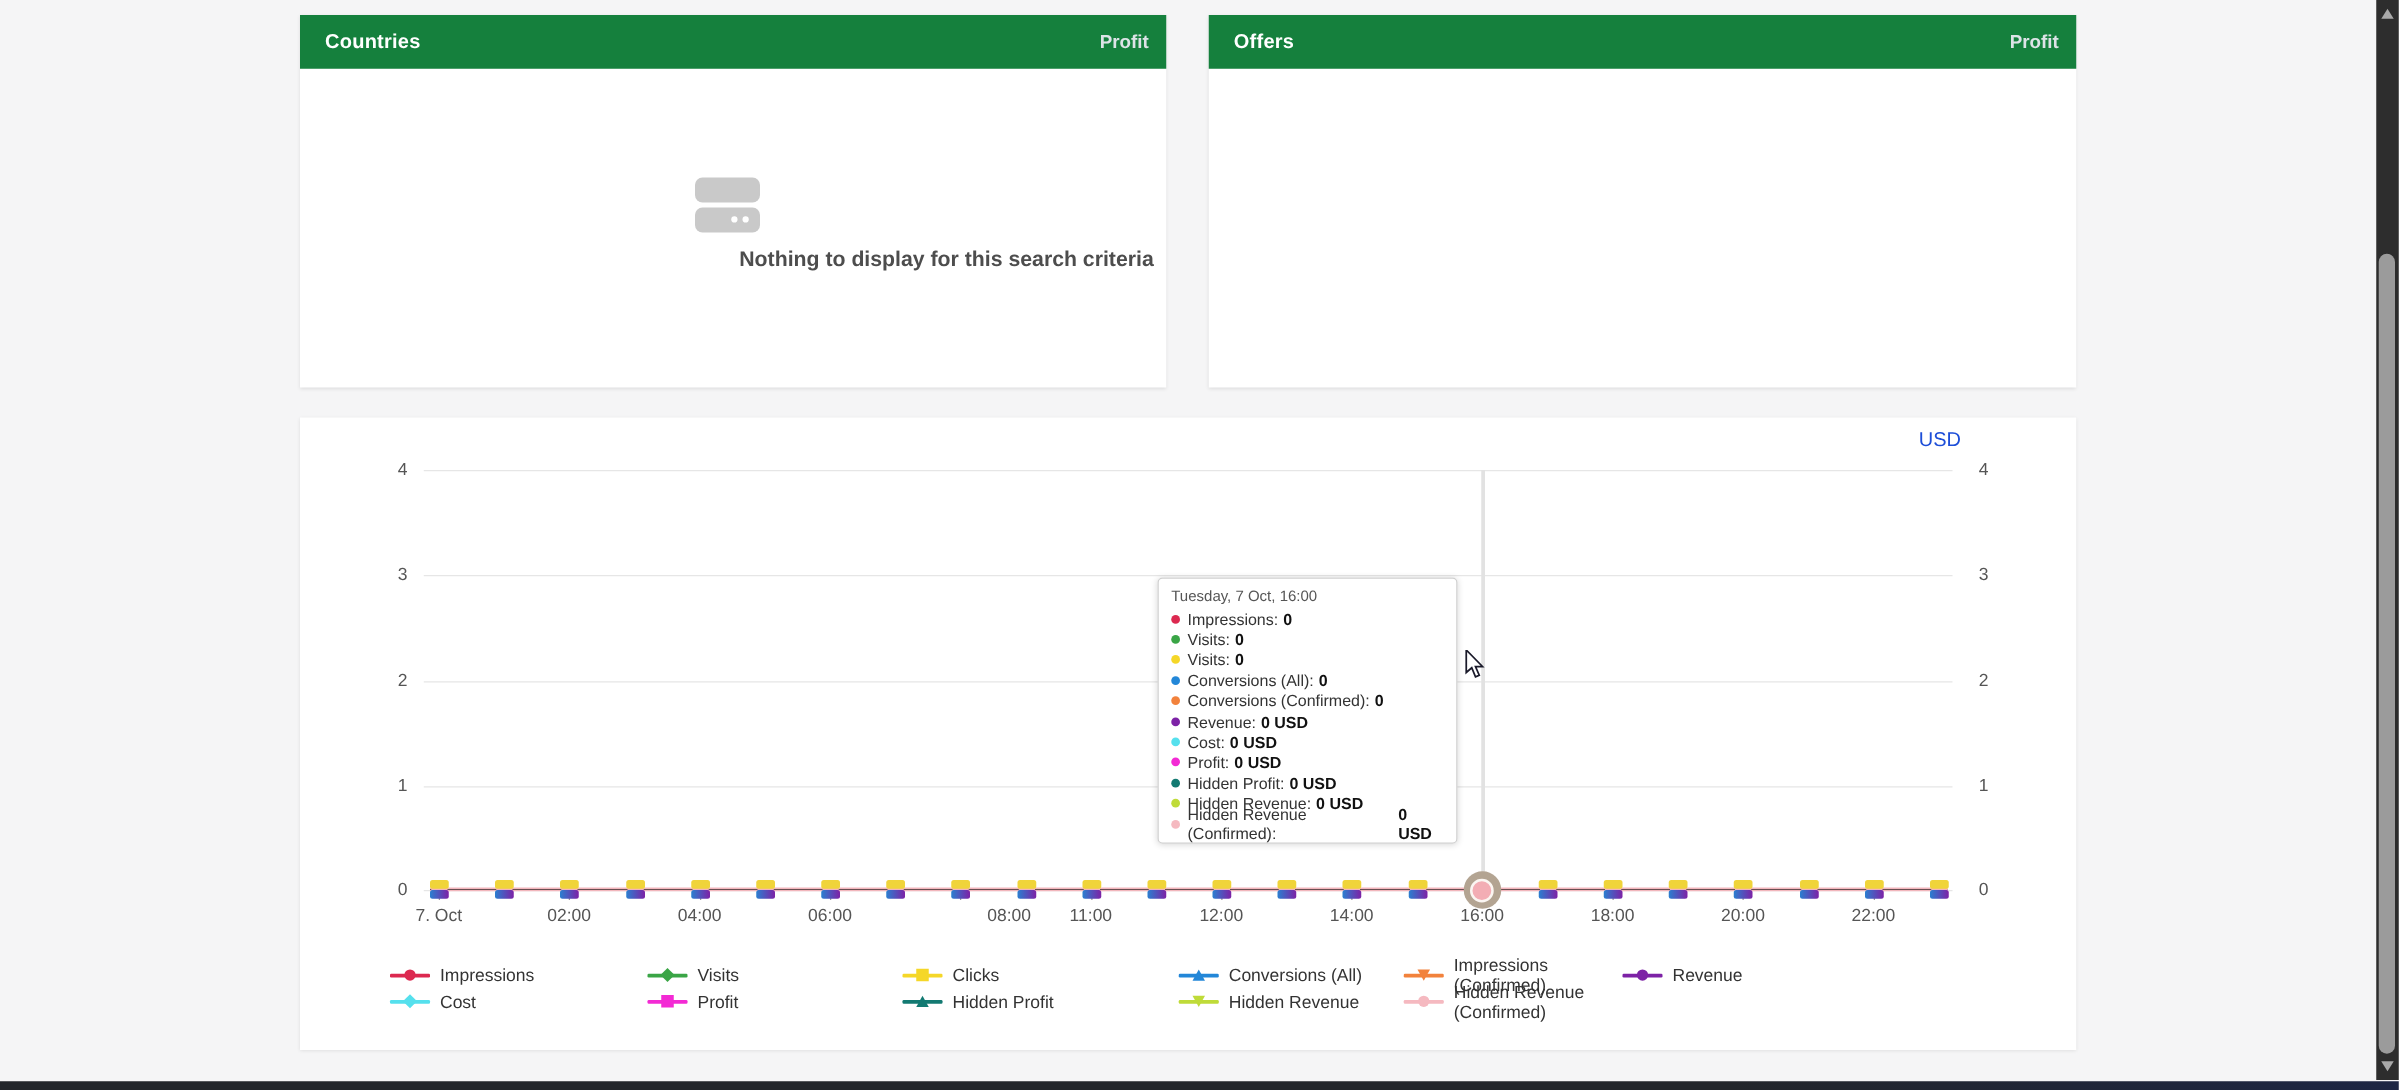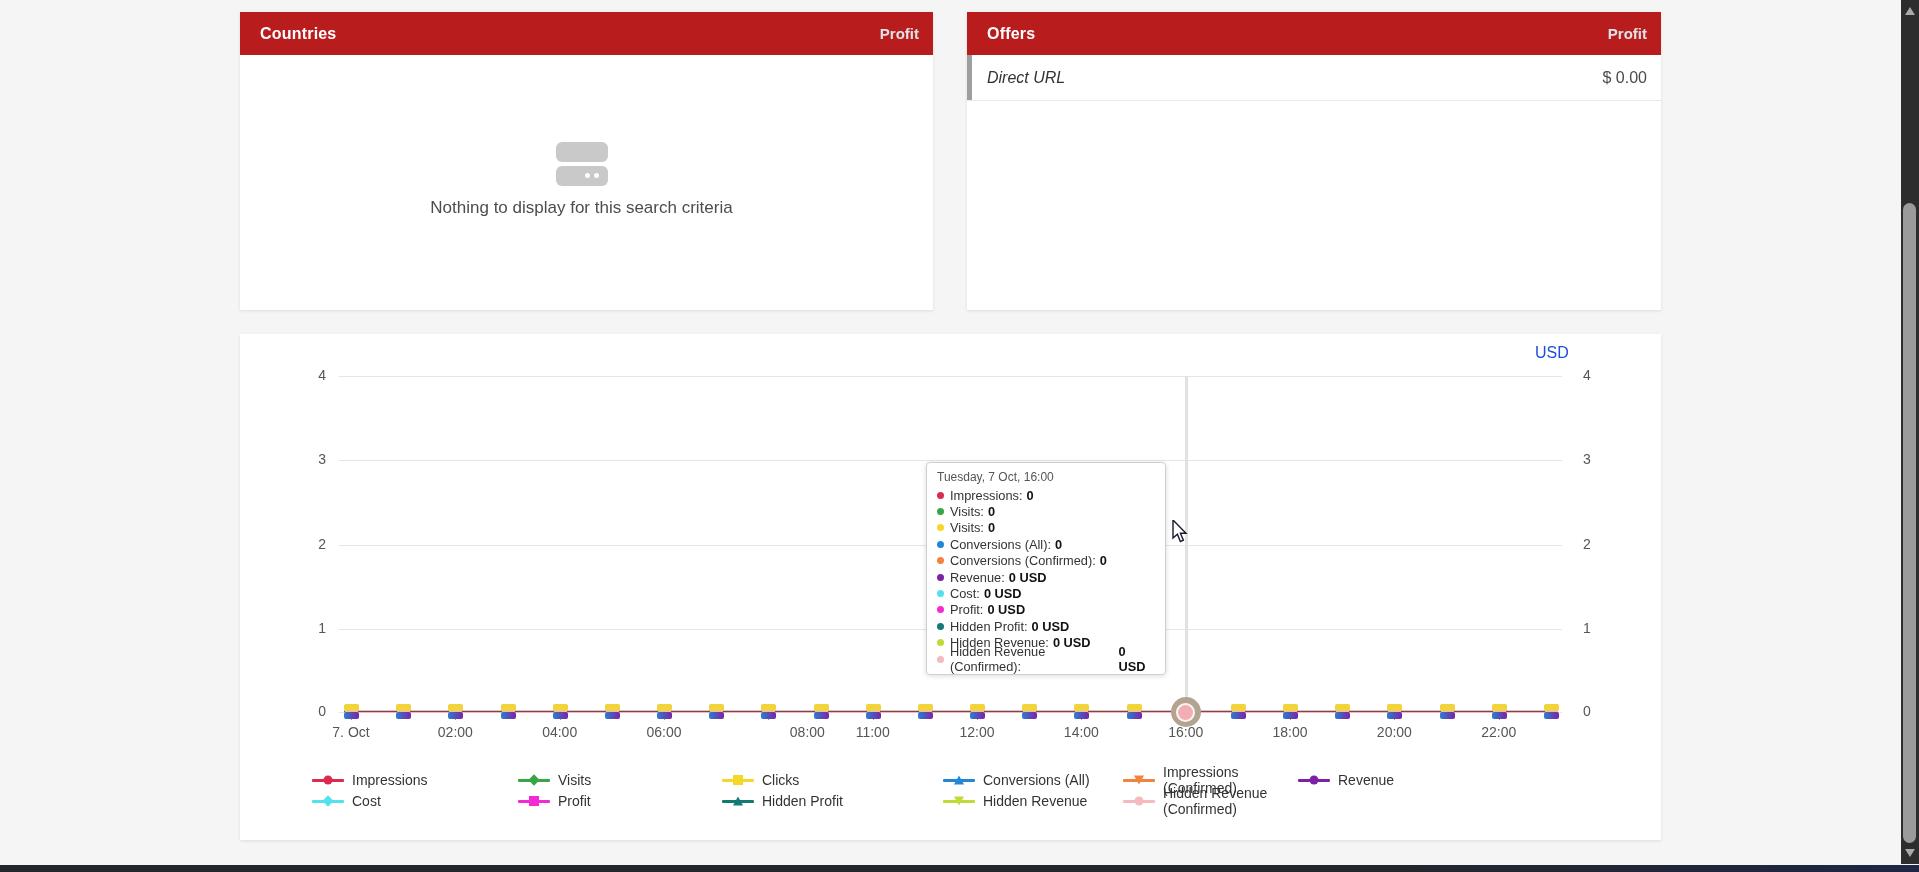--- a/index.html
+++ b/index.html
@@ -7,26 +7,26 @@
   body { font-family:"Liberation Sans", sans-serif; background:#f5f5f6; overflow:hidden; }
   .page { position:relative; width:1919px; height:872px; }
 
   
   .panel { position:absolute; background:#fff; box-shadow:0 1px 3px rgba(0,0,0,.10); }
   .panel-countries { left:240px; top:12px; width:693px; height:298px; }
   .panel-offers    { left:967px; top:12px; width:694px; height:298px; }
   .panel-chart     { left:240px; top:334px; width:1421px; height:506px; }
 
   .panel-header { display:flex; justify-content:space-between; align-items:center;
-    height:43px; background:#b91c1c; padding:0 14px 0 20px; }
+    height:43px; background:#15803d; padding:0 14px 0 20px; }
   .panel-title { color:#fff; font-size:16px; font-weight:700; letter-spacing:.2px; }
   .panel-metric { color:#dde3e7; font-size:15px; font-weight:600; }
 
   
-  .empty-state { position:absolute; left:0; right:10px; top:130px; text-align:center; }
+  .empty-state { position:absolute; left:0; right:10px; top:130px; text-align:right;font-weight:bold; }
   .db-icon { width:52px; height:44px; margin:0 auto 12px; position:relative; }
   .db-icon .slab { position:absolute; left:0; width:52px; height:20px; background:#c9c9c9; border-radius:6px; }
   .db-icon .slab.top { top:0; }
   .db-icon .slab.bottom { bottom:0; }
   .db-icon .dot { position:absolute; bottom:8px; width:5px; height:5px; border-radius:50%; background:#fff; }
   .db-icon .dot.d1 { left:29px; } .db-icon .dot.d2 { left:38px; }
   .empty-text { color:#4d4d4d; font-size:17px; }
 
   
   .offer-row { position:relative; height:46px; display:flex; align-items:center;
@@ -112,27 +112,20 @@
       </div>
       <div class="empty-text">Nothing to display for this search criteria</div>
     </div>
   </div>
 
   <div class="panel panel-offers">
     <div class="panel-header">
       <span class="panel-title">Offers</span>
       <span class="panel-metric">Profit</span>
     </div>
-    <div id="offer-rows">
-        <div class="offer-row">
-          <div class="offer-accent"></div>
-          <div class="offer-name">Direct URL</div>
-          <div class="offer-profit">$ 0.00</div>
-        </div>
-      </div>
   </div>
 
   <div class="panel panel-chart">
     <div class="chart-area">
       <div class="usd-label">USD</div>
       <div id="grid-layer">
           <div class="gridline" style="top: 42px;"></div>
           <div class="gridline" style="top: 126px;"></div>
           <div class="gridline" style="top: 211px;"></div>
           <div class="gridline" style="top: 295px;"></div>

